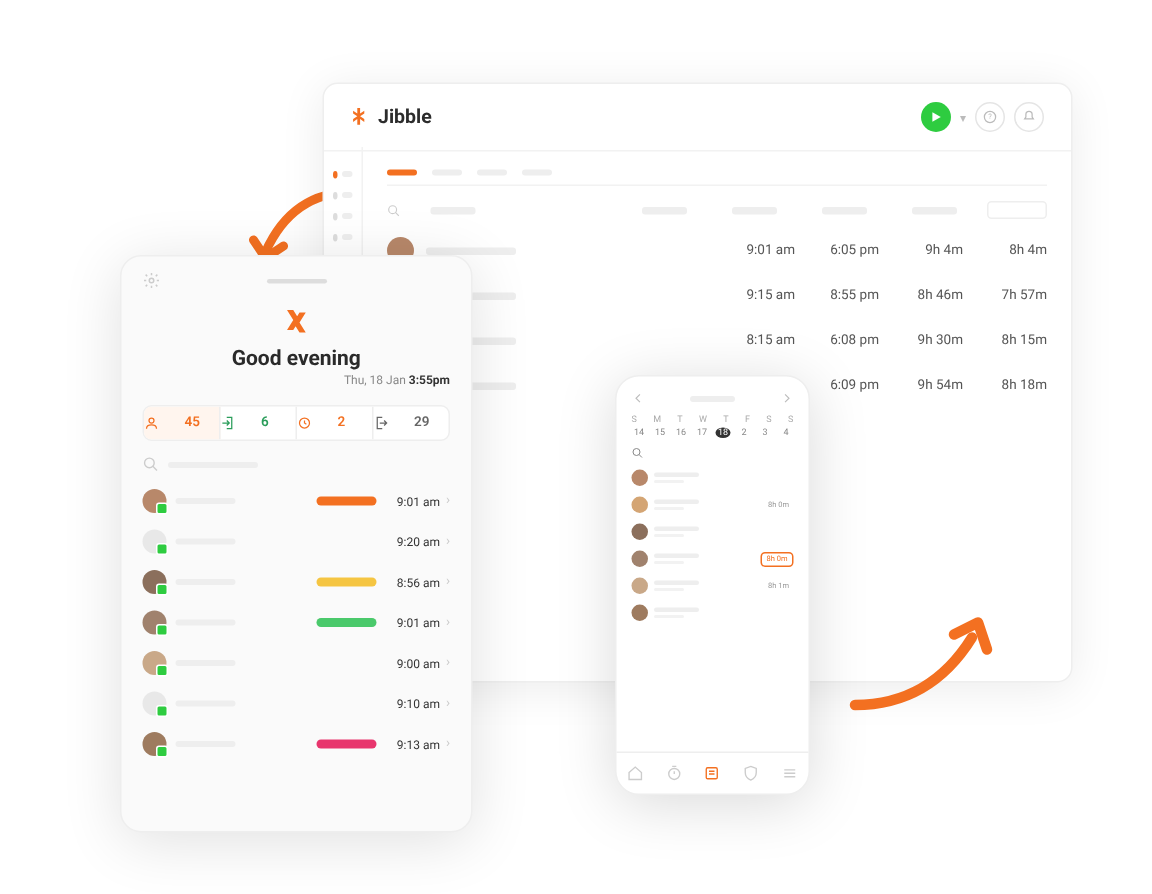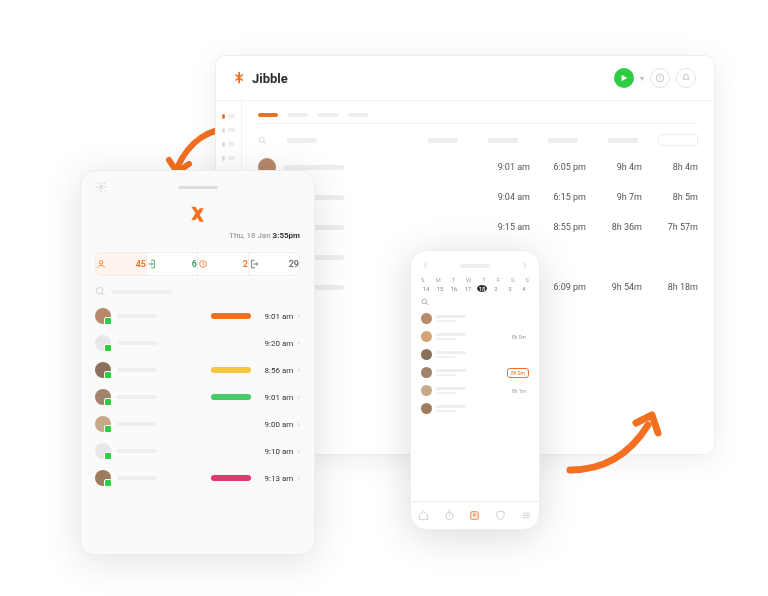--- a/index.html
+++ b/index.html
@@ -44,21 +44,21 @@
   background:#fafafa; border-radius:14px; box-shadow:0 6px 40px rgba(0,0,0,0.12);
   padding: 10px 14px; border:1px solid #eee;
 }
 .t-gear { width:12px;height:12px; color:#ccc; }
 .t-handle { width:40px;height:3px;background:#ddd;border-radius:2px;margin:0 auto; }
 .t-logo { display:block; margin: 12px auto 6px; width:20px;height:20px; }
 .t-title { text-align:center; font-weight:700; font-size:14px; color:#2a2a2a; }
 .t-sub { text-align:right; font-size:8px; color:#888; margin-top:2px; }
 .t-sub b { color:#333; }
 .t-stats { display:flex; margin-top:12px; border:1px solid #eee; border-radius:6px; overflow:hidden; background:#fff; }
-.t-stat { flex:1; display:flex; align-items:center; justify-content:space-between; gap:17px; padding:6px 0; font-size:9px; font-weight:600; border-right:1px solid #eee; }
+.t-stat { flex:1; display:flex; align-items:center; justify-content:flex-start; gap:17px; padding:6px 0; font-size:9px; font-weight:600; border-right:1px solid #eee; }
 .t-stat:last-child { border-right:none; }
 .t-stat.active { background:#fff5ee; color:#f37021; }
 .t-stat svg { width:10px;height:10px; }
 .t-search { display:flex; align-items:center; gap:6px; margin-top:10px; }
 .t-search svg { width:11px;height:11px; color:#ccc; }
 .t-search .bar { width:60px;height:4px;background:#eee;border-radius:2px; }
 .t-row { display:flex; align-items:center; margin-top:11px; font-size:8px; color:#333; }
 .t-row .av { width:16px;height:16px;border-radius:50%;background:#c89060; margin-right:6px; position:relative; }
 .t-row .av::after { content:''; position:absolute; right:-1px; bottom:-1px; width:6px; height:6px; background:#2ecc40; border:1px solid #fff; border-radius:2px; }
 .t-row .av.j { background:#e8e8e8; }
@@ -186,42 +186,38 @@
           <div class="av c1"></div>
           <div class="nm"></div>
           <div class="cols">
             <span>9:01 am</span>
             <span>6:05 pm</span>
             <span>9h 4m</span>
             <span>8h 4m</span>
           </div>
         </div>
         <div class="d-row">
-          <div class="av j">J</div>
-          <div class="nm"></div>
-          <div class="cols">
-            <span>9:04 am</span>
-            <span>6:15 pm</span>
-            <span>9h 7m</span>
-            <span>8h 5m</span>
-          </div>
-        </div>
-        <div class="d-row">
           <div class="av c3"></div>
           <div class="nm"></div>
           <div class="cols">
             <span>9:15 am</span>
             <span>8:55 pm</span>
-            <span>8h 36m</span>
+            <span>8h 46m</span>
             <span>7h 57m</span>
           </div>
         </div>
         <div class="d-row">
           <div class="av c5"></div>
           <div class="nm"></div>
+          <div class="cols">
+            <span>8:15 am</span>
+            <span>6:08 pm</span>
+            <span>9h 30m</span>
+            <span>8h 15m</span>
+          </div>
         </div>
         <div class="d-row">
           <div class="av j">J</div>
           <div class="nm"></div>
           <div class="cols">
             <span>8:19 am</span>
             <span>6:09 pm</span>
             <span>9h 54m</span>
             <span>8h 18m</span>
           </div>
@@ -237,20 +233,21 @@
         <path d="M12 2v3M12 19v3M4.2 4.2l2.1 2.1M17.7 17.7l2.1 2.1M2 12h3M19 12h3M4.2 19.8l2.1-2.1M17.7 6.3l2.1-2.1" stroke="currentColor" stroke-width="2"></path>
       </svg>
     <div style="flex:1">
         <div class="t-handle"></div>
       </div>
     <span style="width:12px"></span>
   </div>
   <svg class="t-logo" viewBox="0 0 24 24">
       <path fill="#f37021" d="M4 2h5l5 8-5 8H4l5-8zM14 4h5l-5 8 5 8h-5l-5-8z"></path>
     </svg>
+  <div class="t-title">Good evening</div>
   <div class="t-sub"><span>Thu, 18 Jan </span><b>3:55pm</b></div>
   <div class="t-stats">
     <div class="t-stat active">
         <svg viewBox="0 0 24 24" fill="none" stroke="#f37021" stroke-width="2">
           <circle cx="12" cy="8" r="4"></circle>
           <path d="M4 21c0-4 4-6 8-6s8 2 8 6"></path>
         </svg>
         <span>45</span>
       </div>
     <div class="t-stat" style="color:#2a9d5a">

